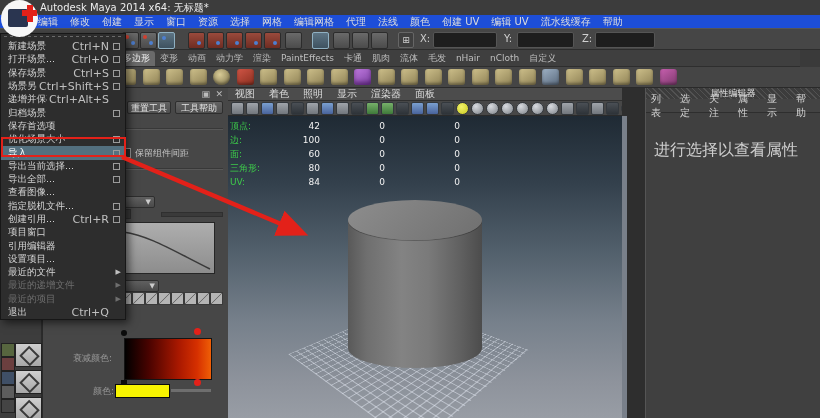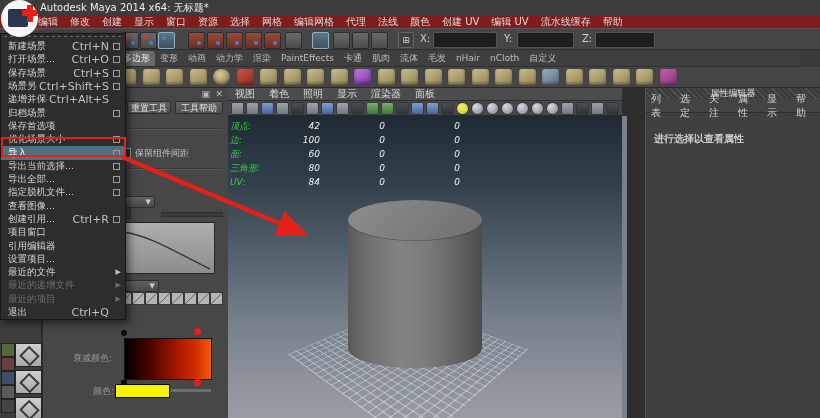--- a/index.html
+++ b/index.html
@@ -3,21 +3,21 @@
 <meta charset="utf-8">
 <style>
   html,body{margin:0;padding:0;background:#222;}
   #page{position:relative;width:820px;height:418px;overflow:hidden;
     font-family:"DejaVu Sans","Liberation Sans",sans-serif;color:#d8d8d8;
     background:#3a3a3a;font-size:10px;}
   .abs{position:absolute;}
   
   .titlebar{left:0;top:0;width:820px;height:15px;background:#3c3c3c;color:#ececec;
     line-height:15px;padding-left:40px;box-sizing:border-box;font-size:10px;}
-  .menubar{left:0;top:15px;width:820px;height:13px;background:#7f1d1d;display:flex;align-items:flex-end;}
+  .menubar{left:0;top:15px;width:820px;height:13px;background:#1d4ed8;display:flex;align-items:flex-end;}
   .menubar span{padding:0 6px;font-size:10px;color:#dcdcdc;line-height:13px;white-space:nowrap;}
   .statusline{left:0;top:28px;width:820px;height:22px;background:#464646;
     border-top:1px solid #565656;border-bottom:1px solid #2d2d2d;box-sizing:border-box;}
   .sicon{position:absolute;width:15px;height:15px;top:3px;border:1px solid #2c2c2c;border-radius:2px;
     background:linear-gradient(#6a6a6a,#4b4b4b);}
   .sicon.red{background:linear-gradient(#9a4a3c,#6e2c22);}
   .sicon.sel{background:linear-gradient(#5d7484,#3e5260);border-color:#8fb0c2;}
   .sicon .dot{position:absolute;width:4px;height:4px;border-radius:50%;background:#d04030;left:2px;top:2px;}
   .sicon .dot.b{background:#4d7fd0;left:8px;top:8px;}
   .coordlabel{position:absolute;top:4px;font-size:10px;color:#d0d0d0;}
@@ -76,21 +76,21 @@
   .vptoolbar{position:absolute;left:0;top:13px;width:100%;height:15px;background:#474747;display:flex;align-items:center;
     padding-left:2px;box-sizing:border-box;border-bottom:1px solid #2a2a2a;}
   .vti{width:11px;height:11px;margin:0 1px;flex:none;border:1px solid #33383d;border-radius:2px;
     background:linear-gradient(#9fa4aa,#72777d);}
   .vti.c{border-radius:50%;background:radial-gradient(circle at 35% 30%,#d8dbe0,#7d8288);}
   .vti.y{border-radius:50%;background:radial-gradient(circle at 40% 35%,#f2f26a,#c8c81e);}
   .vti.b{background:linear-gradient(#7aa0d0,#49639c);}
   .vti.g{background:linear-gradient(#77b06a,#3f7a3a);}
   .vti.d{background:linear-gradient(#4a4f55,#2e3338);}
   .vpcanvas{position:absolute;left:0;top:28px;width:394px;height:302px;overflow:hidden;
-    background:linear-gradient(180deg,#1f2a34 0%,#33404c 22%,#52606c 45%,#76808b 68%,#8e939c 88%,#989da5 100%);font-style:italic;}
+    background:linear-gradient(180deg,#1f2a34 0%,#33404c 22%,#52606c 45%,#76808b 68%,#8e939c 88%,#989da5 100%);}
   .hudrow{position:absolute;left:2px;height:13px;width:240px;font-size:9px;line-height:13px;}
   .hudlabel{position:absolute;left:0;width:42px;color:var(--hud-green);}
   .hudv{position:absolute;text-align:right;color:#f2f2f2;}
   .hudv.c1{left:30px;width:60px;} .hudv.c2{left:105px;width:50px;} .hudv.c3{left:180px;width:50px;}
   .grid{position:absolute;left:97px;top:151px;width:170px;height:170px;
     background:
       repeating-linear-gradient(0deg,rgba(225,230,240,.55) 0 1px,transparent 1px 8px),
       repeating-linear-gradient(90deg,rgba(225,230,240,.55) 0 1px,transparent 1px 8px),
       rgba(120,128,140,.12);
     transform:perspective(300px) rotateX(58deg) rotateZ(43deg);}
@@ -102,21 +102,21 @@
     box-shadow:0 1px 0 rgba(0,0,0,.25);}
   .vsep{left:622px;top:88px;width:23px;height:330px;background:#2e2e2e;}
   .vsep i{position:absolute;left:0;top:28px;width:5px;height:302px;background:#79808a;display:block;}
   
   .attred{left:645px;top:88px;width:175px;height:330px;background:#404040;border-left:1px solid #555;box-sizing:border-box;}
   .ae-title{position:absolute;left:0;top:0;width:100%;height:11px;text-align:center;font-size:9px;color:#e0e0e0;line-height:11px;
     background:repeating-linear-gradient(45deg,#525252 0 1px,#3c3c3c 1px 4px);}
   .ae-menu{position:absolute;left:0;top:11px;width:100%;height:14px;background:#434343;display:flex;align-items:center;
     border-bottom:1px solid #2e2e2e;box-sizing:border-box;}
   .ae-menu span{padding:0 5px;font-size:10px;color:#d5d5d5;}
-  .ae-msg{position:absolute;left:8px;top:44px;font-size:10px;color:#cdcdcd;font-weight:bold;}
+  .ae-msg{position:absolute;left:8px;top:52px;font-size:16px;color:#cdcdcd;}
   
   .filemenu{left:0;top:33px;width:126px;background:#2d2d2d;border:1px solid #171717;
     box-shadow:3px 3px 8px rgba(0,0,0,.55);box-sizing:border-box;z-index:15;}
   .tearoff{height:4px;margin:1px 3px;background:repeating-linear-gradient(90deg,#6a6a6a 0 3px,transparent 3px 6px);
     background-size:100% 1px;background-position:0 1px;background-repeat:no-repeat;}
   .mi{height:13.3px;display:flex;align-items:center;padding:0 4px 0 7px;font-size:9.5px;color:#d4d4d4;white-space:nowrap;}
   .mi .ml{flex:1;overflow:hidden;}
   .mi .ms{font-size:11px;color:#c0c0c0;margin-left:2px;}
   .mi .optslot{width:9px;height:9px;margin-left:3px;flex:none;position:relative;}
   .mi .optslot .ob{position:absolute;right:1px;top:1px;width:5px;height:5px;border:1px solid #9b9b9b;}
@@ -453,28 +453,28 @@
           <i class="ob"></i>
         </span>
       </div>
     <div class="mi">
         <span class="ml">导出全部...</span>
         <span class="optslot">
           <i class="ob"></i>
         </span>
       </div>
     <div class="mi">
+        <span class="ml">查看图像...</span>
+        <span class="optslot"></span>
+      </div>
+    <div class="mi">
         <span class="ml">指定脱机文件...</span>
         <span class="optslot">
           <i class="ob"></i>
         </span>
-      </div>
-    <div class="mi">
-        <span class="ml">查看图像...</span>
-        <span class="optslot"></span>
       </div>
     <div class="mi">
         <span class="ml">创建引用...</span>
         <span class="ms">Ctrl+R</span>
         <span class="optslot">
           <i class="ob"></i>
         </span>
       </div>
     <div class="mi">
         <span class="ml">项目窗口</span>

